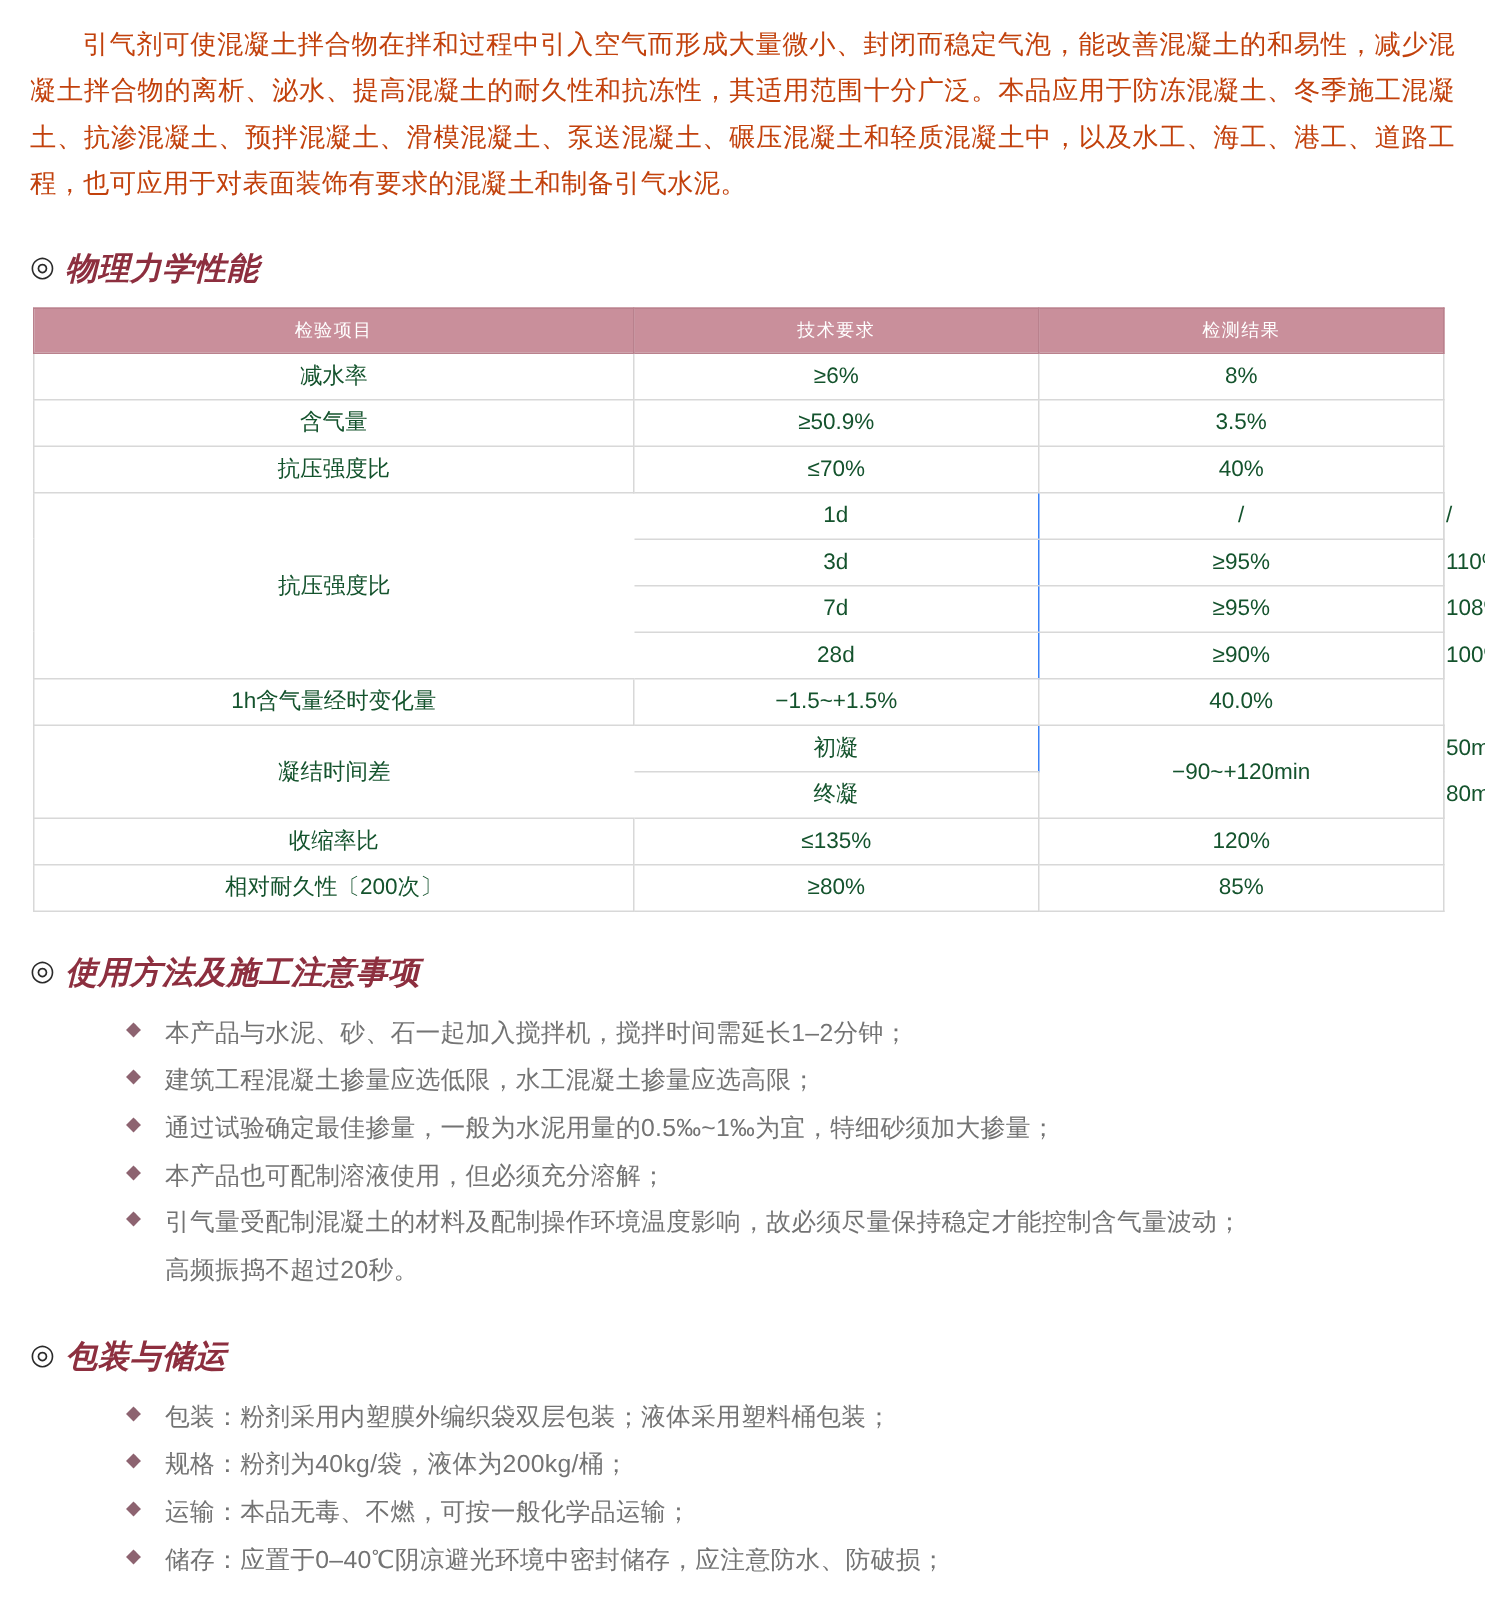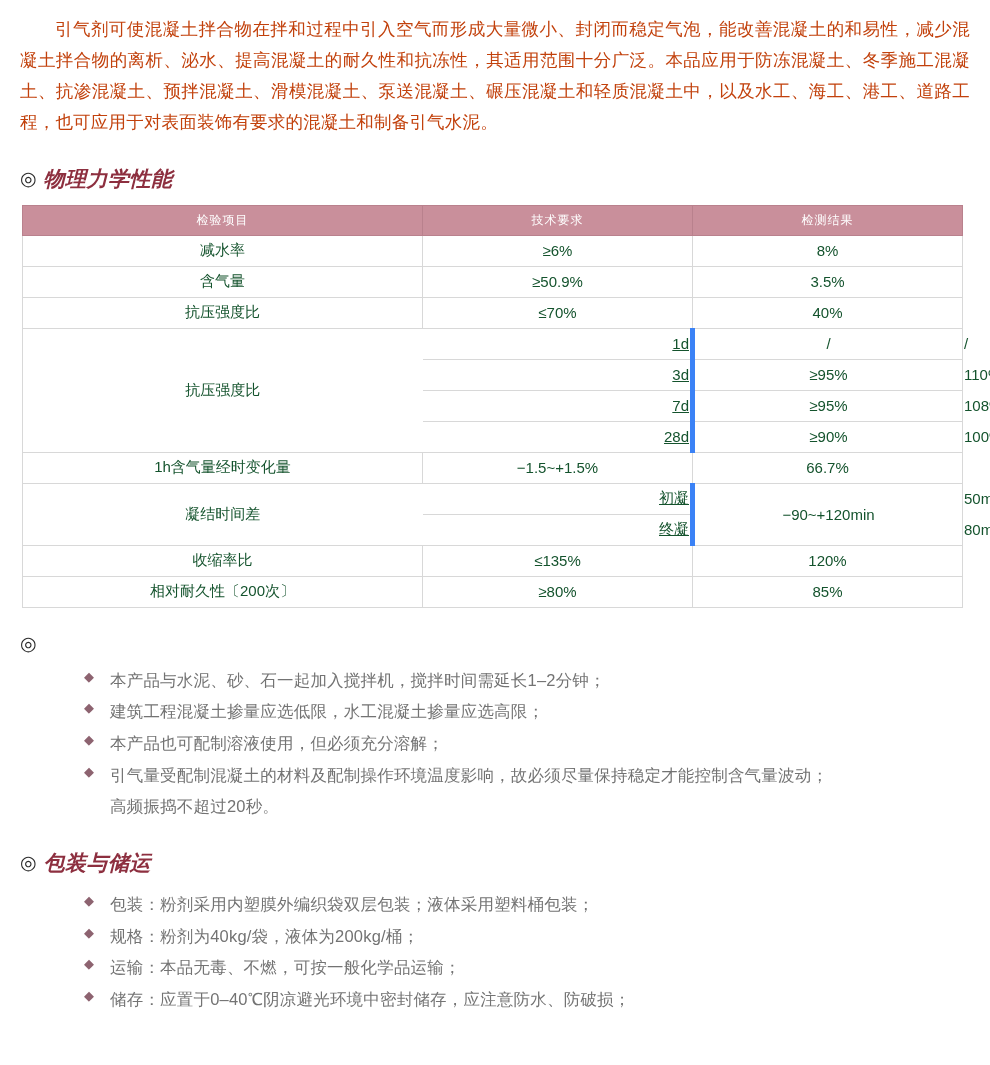--- a/index.html
+++ b/index.html
@@ -74,24 +74,23 @@
     border: 1px solid #d8d8d8;
     font-size: 15px;
     height: 28px;
     text-align: center;
     color: #14532d;
   }
   table.spec td.label-cell {
     text-align: center;
   }
   table.spec td.sub-cell {
-    text-align: right;
+    text-align: center;
     border-left: none;
-    border-right: 5px solid #3b82f6;
-    text-decoration: underline;
+    border-right: 1px solid #3b82f6;
   }
   table.spec td.group-label {
     text-align: center;
   }
   .col-a { width: 400px; }
   .col-b { width: 270px; }
   .col-c { width: 270px; }
   .split-left { width: 230px; border-right: none !important; margin-left: 11px; }
   .split-right { width: 170px; }
 
@@ -183,21 +182,21 @@
       </tr>
       <tr>
         <td class="sub-cell split-right">28d</td>
         <td>≥90%</td>
         <td>100%</td>
       </tr>
 
       <tr>
         <td class="label-cell">1h含气量经时变化量</td>
         <td>−1.5~+1.5%</td>
-        <td>66.7%</td>
+        <td>40.0%</td>
       </tr>
 
       <tr>
         <td class="group-label split-left" rowspan="2">凝结时间差</td>
         <td class="sub-cell split-right">初凝</td>
         <td rowspan="2">−90~+120min</td>
         <td>50min</td>
       </tr>
       <tr>
         <td class="sub-cell split-right">终凝</td>
@@ -212,25 +211,27 @@
       <tr>
         <td class="label-cell">相对耐久性〔200次〕</td>
         <td>≥80%</td>
         <td>85%</td>
       </tr>
     </tbody>
   </table>
 
   <div class="section-heading">
     <span class="marker">◎</span>
+    <span class="heading-text">使用方法及施工注意事项</span>
   </div>
 
   <ul class="diamond">
     <li><span>本产品与水泥、砂、石一起加入搅拌机，搅拌时间需延长1–2分钟；</span></li>
     <li><span>建筑工程混凝土掺量应选低限，水工混凝土掺量应选高限；</span></li>
+    <li><span>通过试验确定最佳掺量，一般为水泥用量的0.5‰~1‰为宜，特细砂须加大掺量；</span></li>
     <li><span>本产品也可配制溶液使用，但必须充分溶解；</span></li>
     <li>
       <span>引气量受配制混凝土的材料及配制操作环境温度影响，故必须尽量保持稳定才能控制含气量波动；</span>
       <span class="cont">高频振捣不超过20秒。</span>
     </li>
   </ul>
 
   <div class="section-heading">
     <span class="marker">◎</span>
     <span class="heading-text">包装与储运</span>

